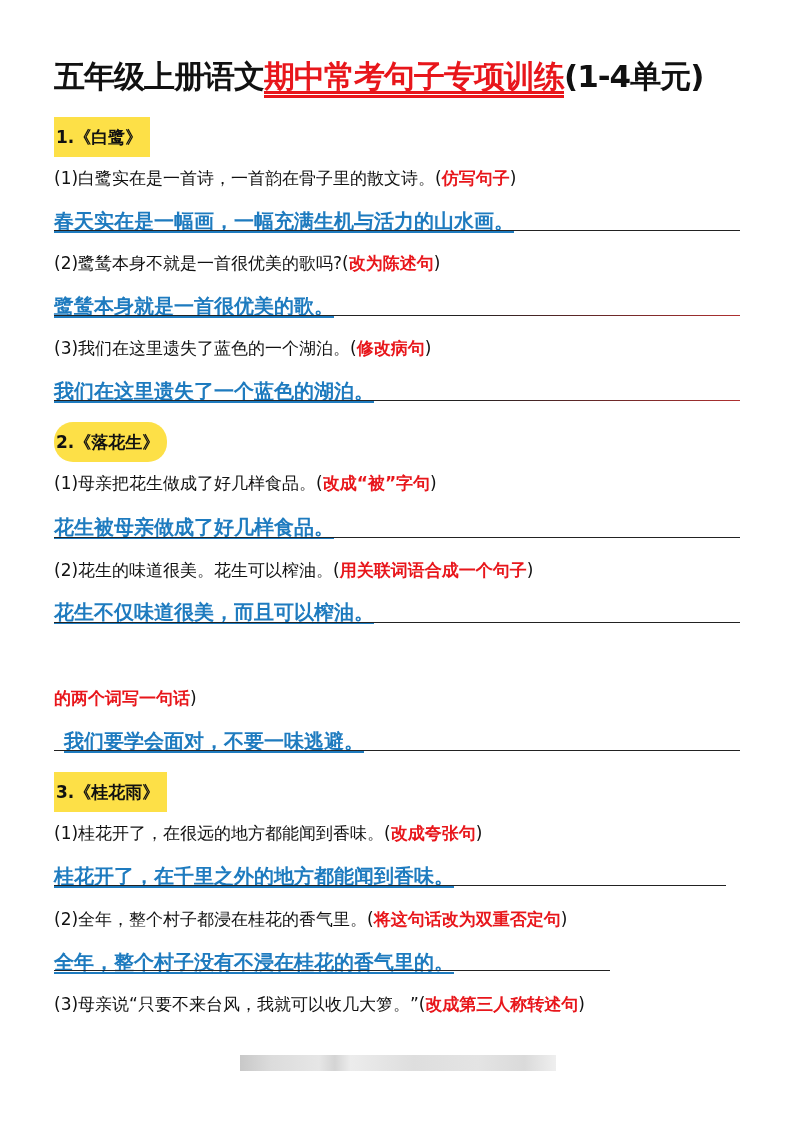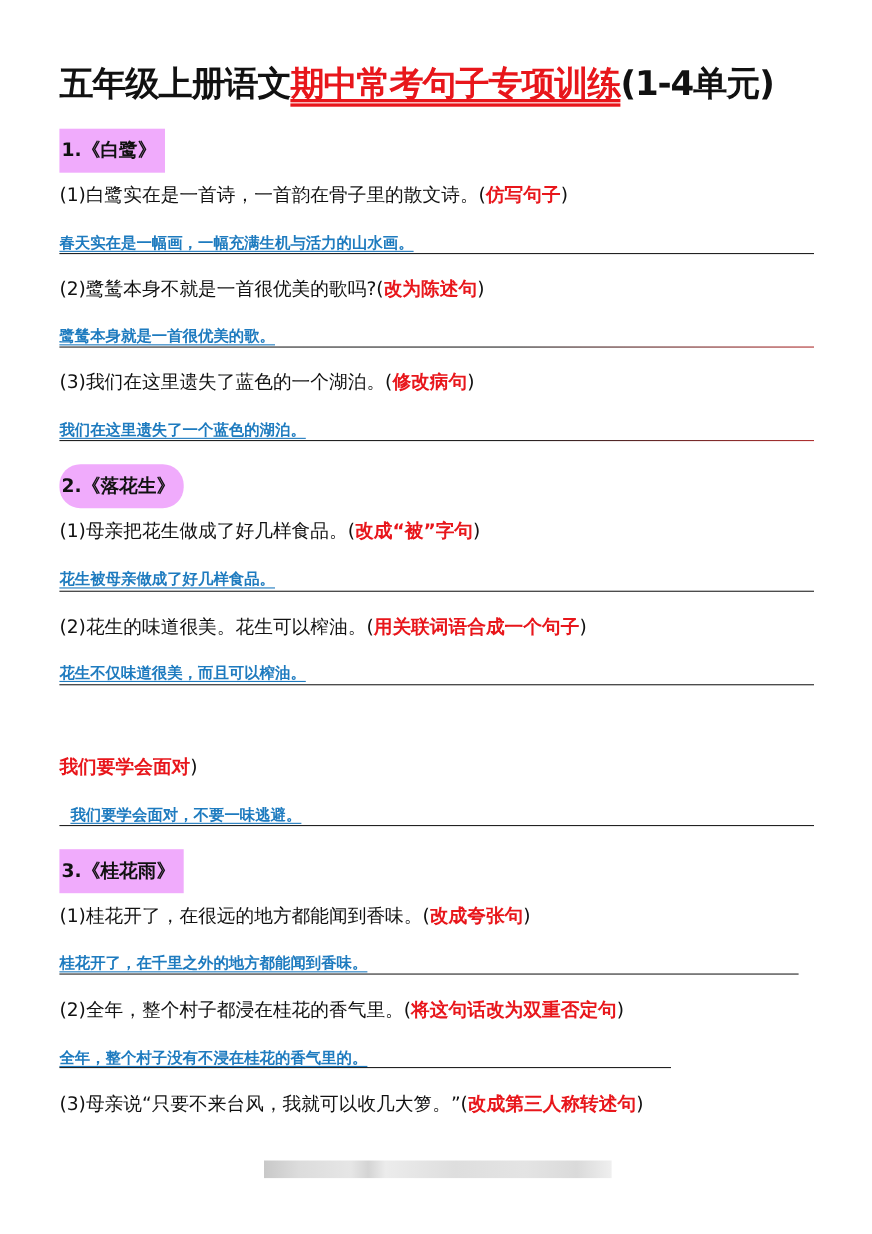--- a/index.html
+++ b/index.html
@@ -36,21 +36,21 @@
       color: #e8161b;
       text-decoration: underline;
       text-decoration-color: #e8161b;
       text-decoration-style: double;
       text-underline-offset: 4px;
     }
     .section-head {
       position: absolute;
       left: 54px;
       height: 40px;
-      background: #f0abfc;
+      background: #fde047;
       font-size: 17px;
       font-weight: bold;
       line-height: 40px;
       padding: 0 8px 0 2px;
       white-space: nowrap;
       color: #111111;
     }
     .q {
       position: absolute;
       left: 54px;
@@ -74,21 +74,21 @@
       bottom: -4px;
       width: 3px;
       height: 3px;
       margin-left: -1.5px;
       border-radius: 50%;
       background: #1f9a3c;
     }
     .a {
       position: absolute;
       left: 54px;
-      font-size: 14px;
+      font-size: 20px;
       font-weight: bold;
       line-height: 30px;
       white-space: nowrap;
       color: #1e7bbf;
     }
     .a .a-text {
       text-decoration: underline;
       text-decoration-color: #1e7bbf;
       text-underline-offset: 3px;
     }
@@ -134,21 +134,21 @@
   <div class="section-head" style="top:422px;border-radius:19px;">2.《落花生》</div>
 
   <div class="q" style="top:468px;"><span>(1)母亲把花生做成了好几样食品。(</span><span class="hint">改成“被”字句</span><span>)</span></div>
   <div class="a" style="top:512px;"><span class="a-text">花生被母亲做成了好几样食品。</span></div>
   <div class="rule" style="left:54px; top:537px; width:686px;"></div>
 
   <div class="q" style="top:555px;"><span>(2)花生的味道很美。花生可以榨油。(</span><span class="hint">用关联词语合成一个句子</span><span>)</span></div>
   <div class="a" style="top:597px;"><span class="a-text">花生不仅味道很美，而且可以榨油。</span></div>
   <div class="rule" style="left:54px; top:622px; width:686px;"></div>
 
-  <div class="q" style="top:683px;"><span class="hint">我们要学会面对</span><span>)</span></div>
+  <div class="q" style="top:683px;"><span class="hint">的两个词写一句话</span><span>)</span></div>
   <div class="a" style="top:726px; left:64px;"><span class="a-text">我们要学会面对，不要一味逃避。</span></div>
   <div class="rule" style="left:54px; top:750px; width:686px;"></div>
 
   <div class="section-head" style="top:772px;">3.《桂花雨》</div>
 
   <div class="q" style="top:818px;"><span>(1)桂花开了，在很远的地方都能闻到香味。(</span><span class="hint">改成夸张句</span><span>)</span></div>
   <div class="a" style="top:861px;"><span class="a-text">桂花开了，在千里之外的地方都能闻到香味。</span></div>
   <div class="rule" style="left:54px; top:885px; width:672px;"></div>
 
   <div class="q" style="top:904px;"><span>(2)全年，整个村子都浸在桂花的香气里。(</span><span class="hint">将这句话改为双重否定句</span><span>)</span></div>

